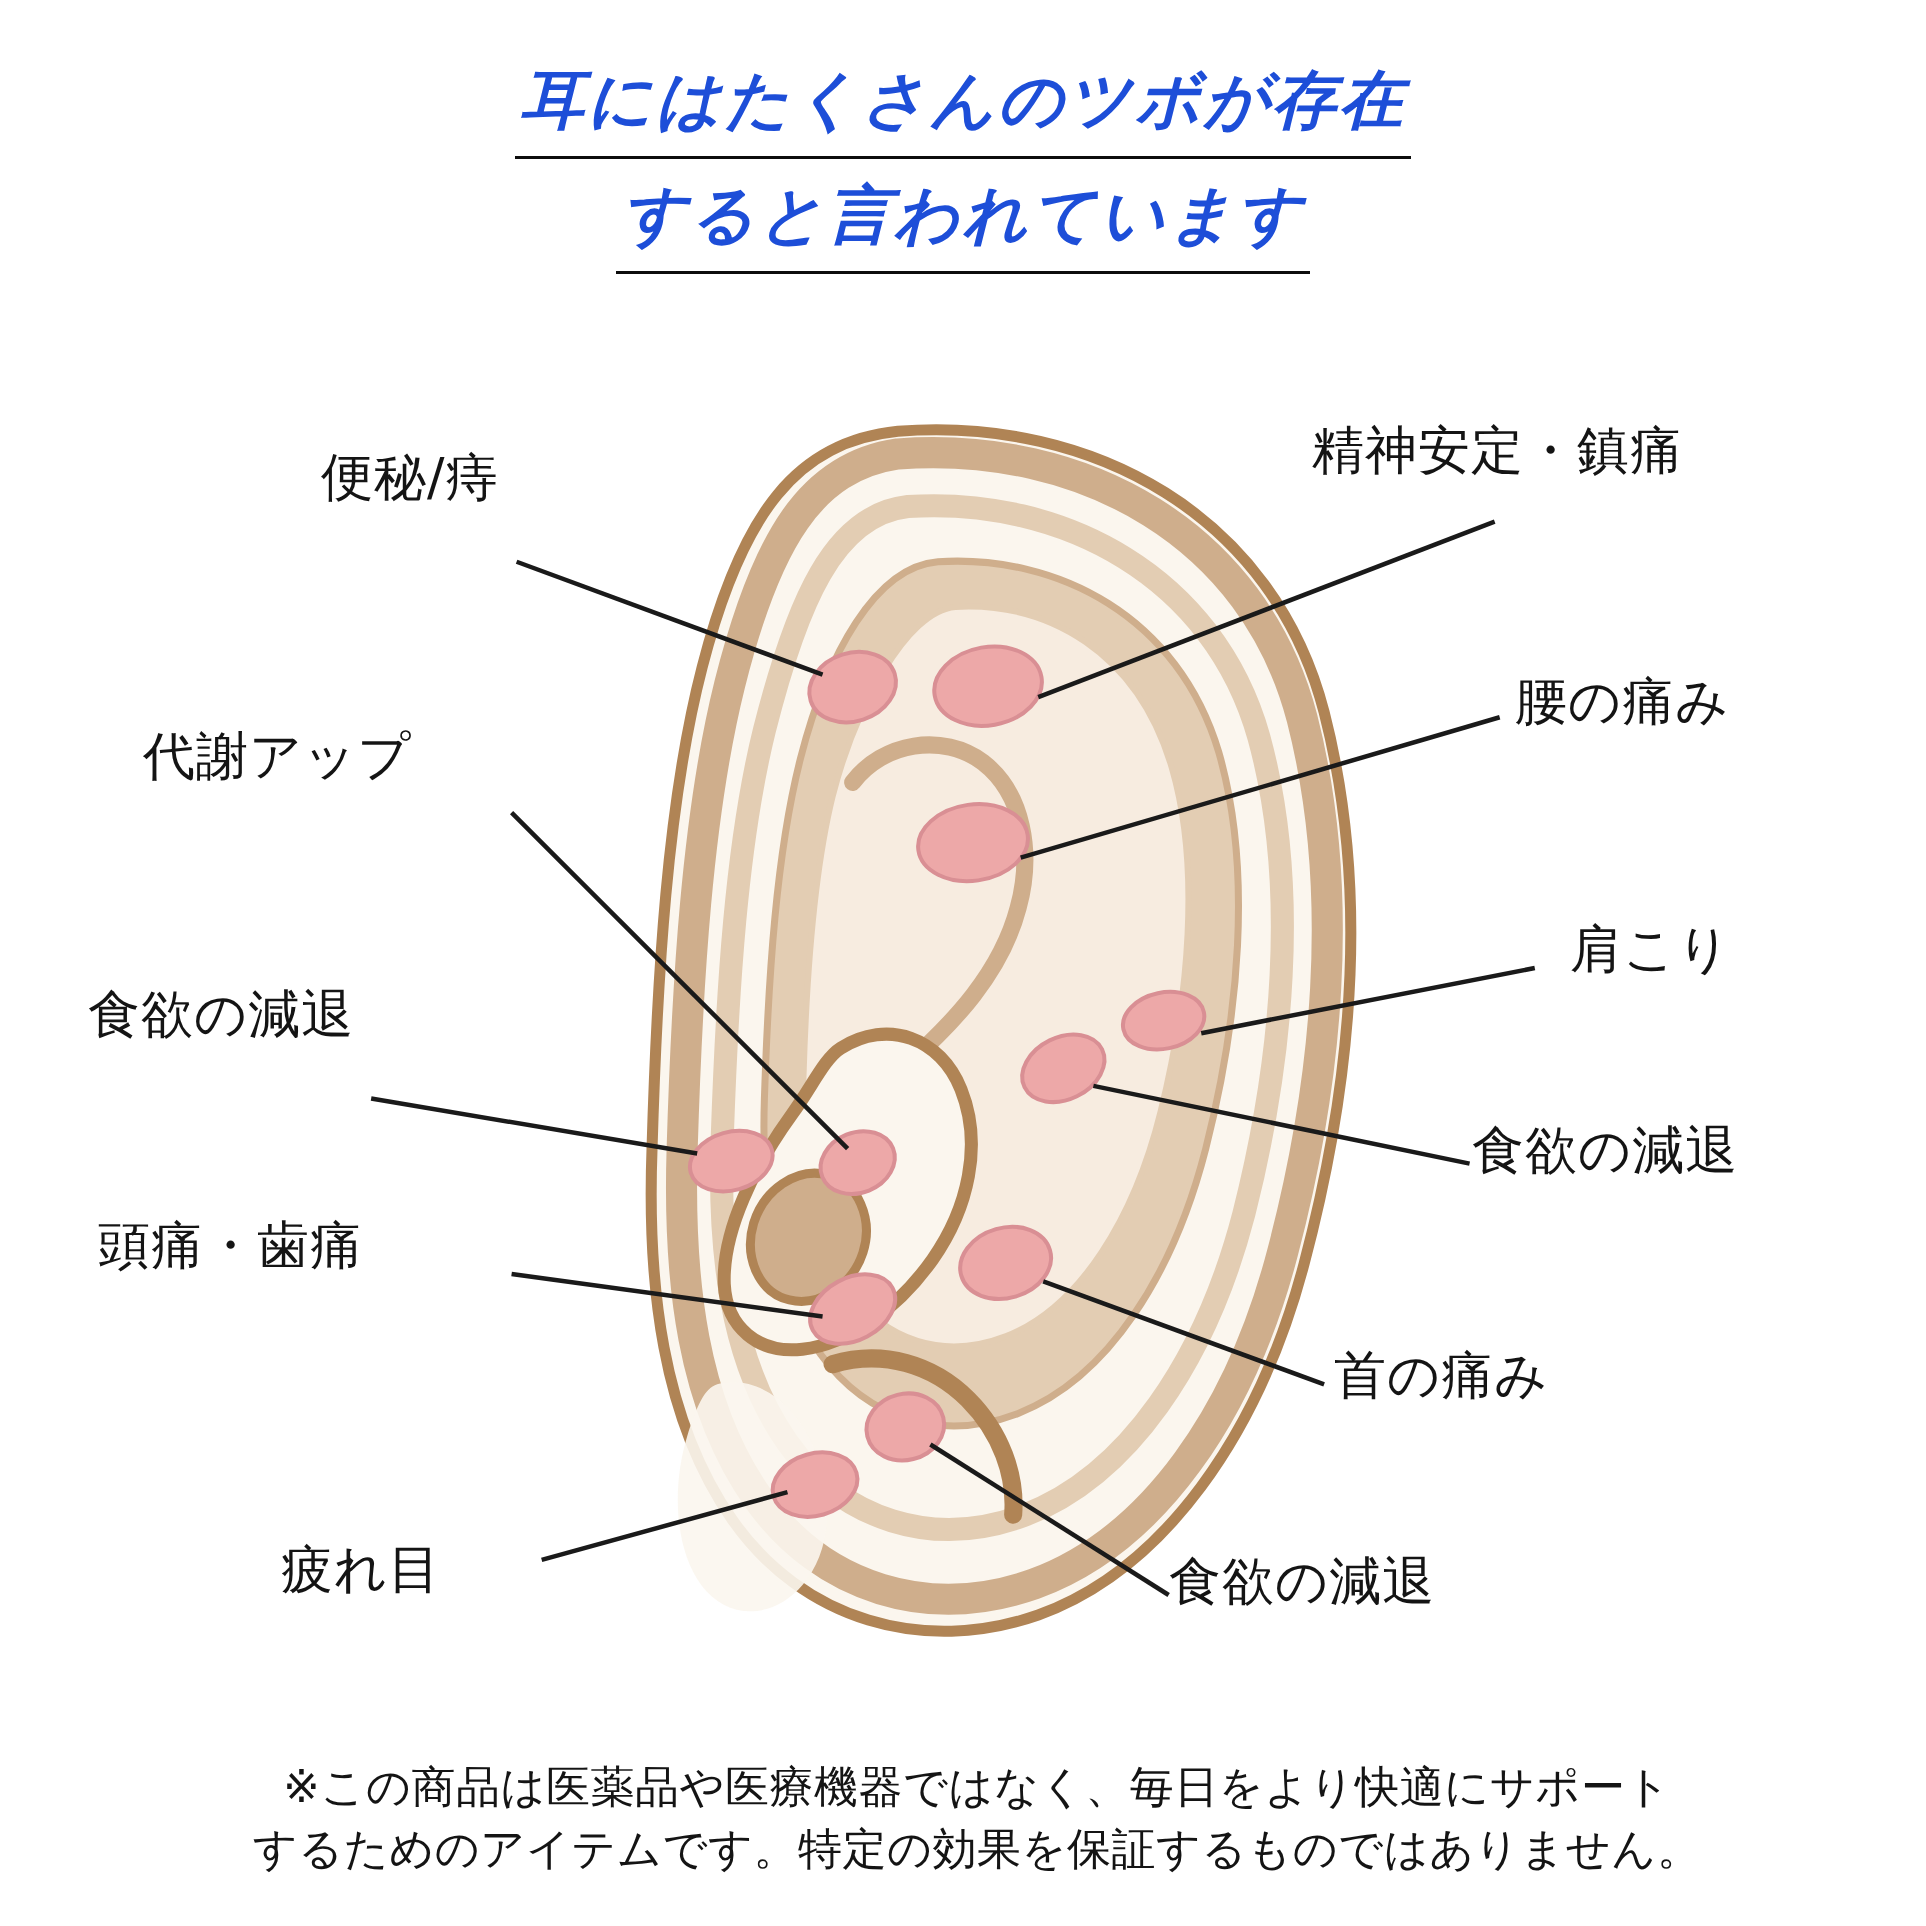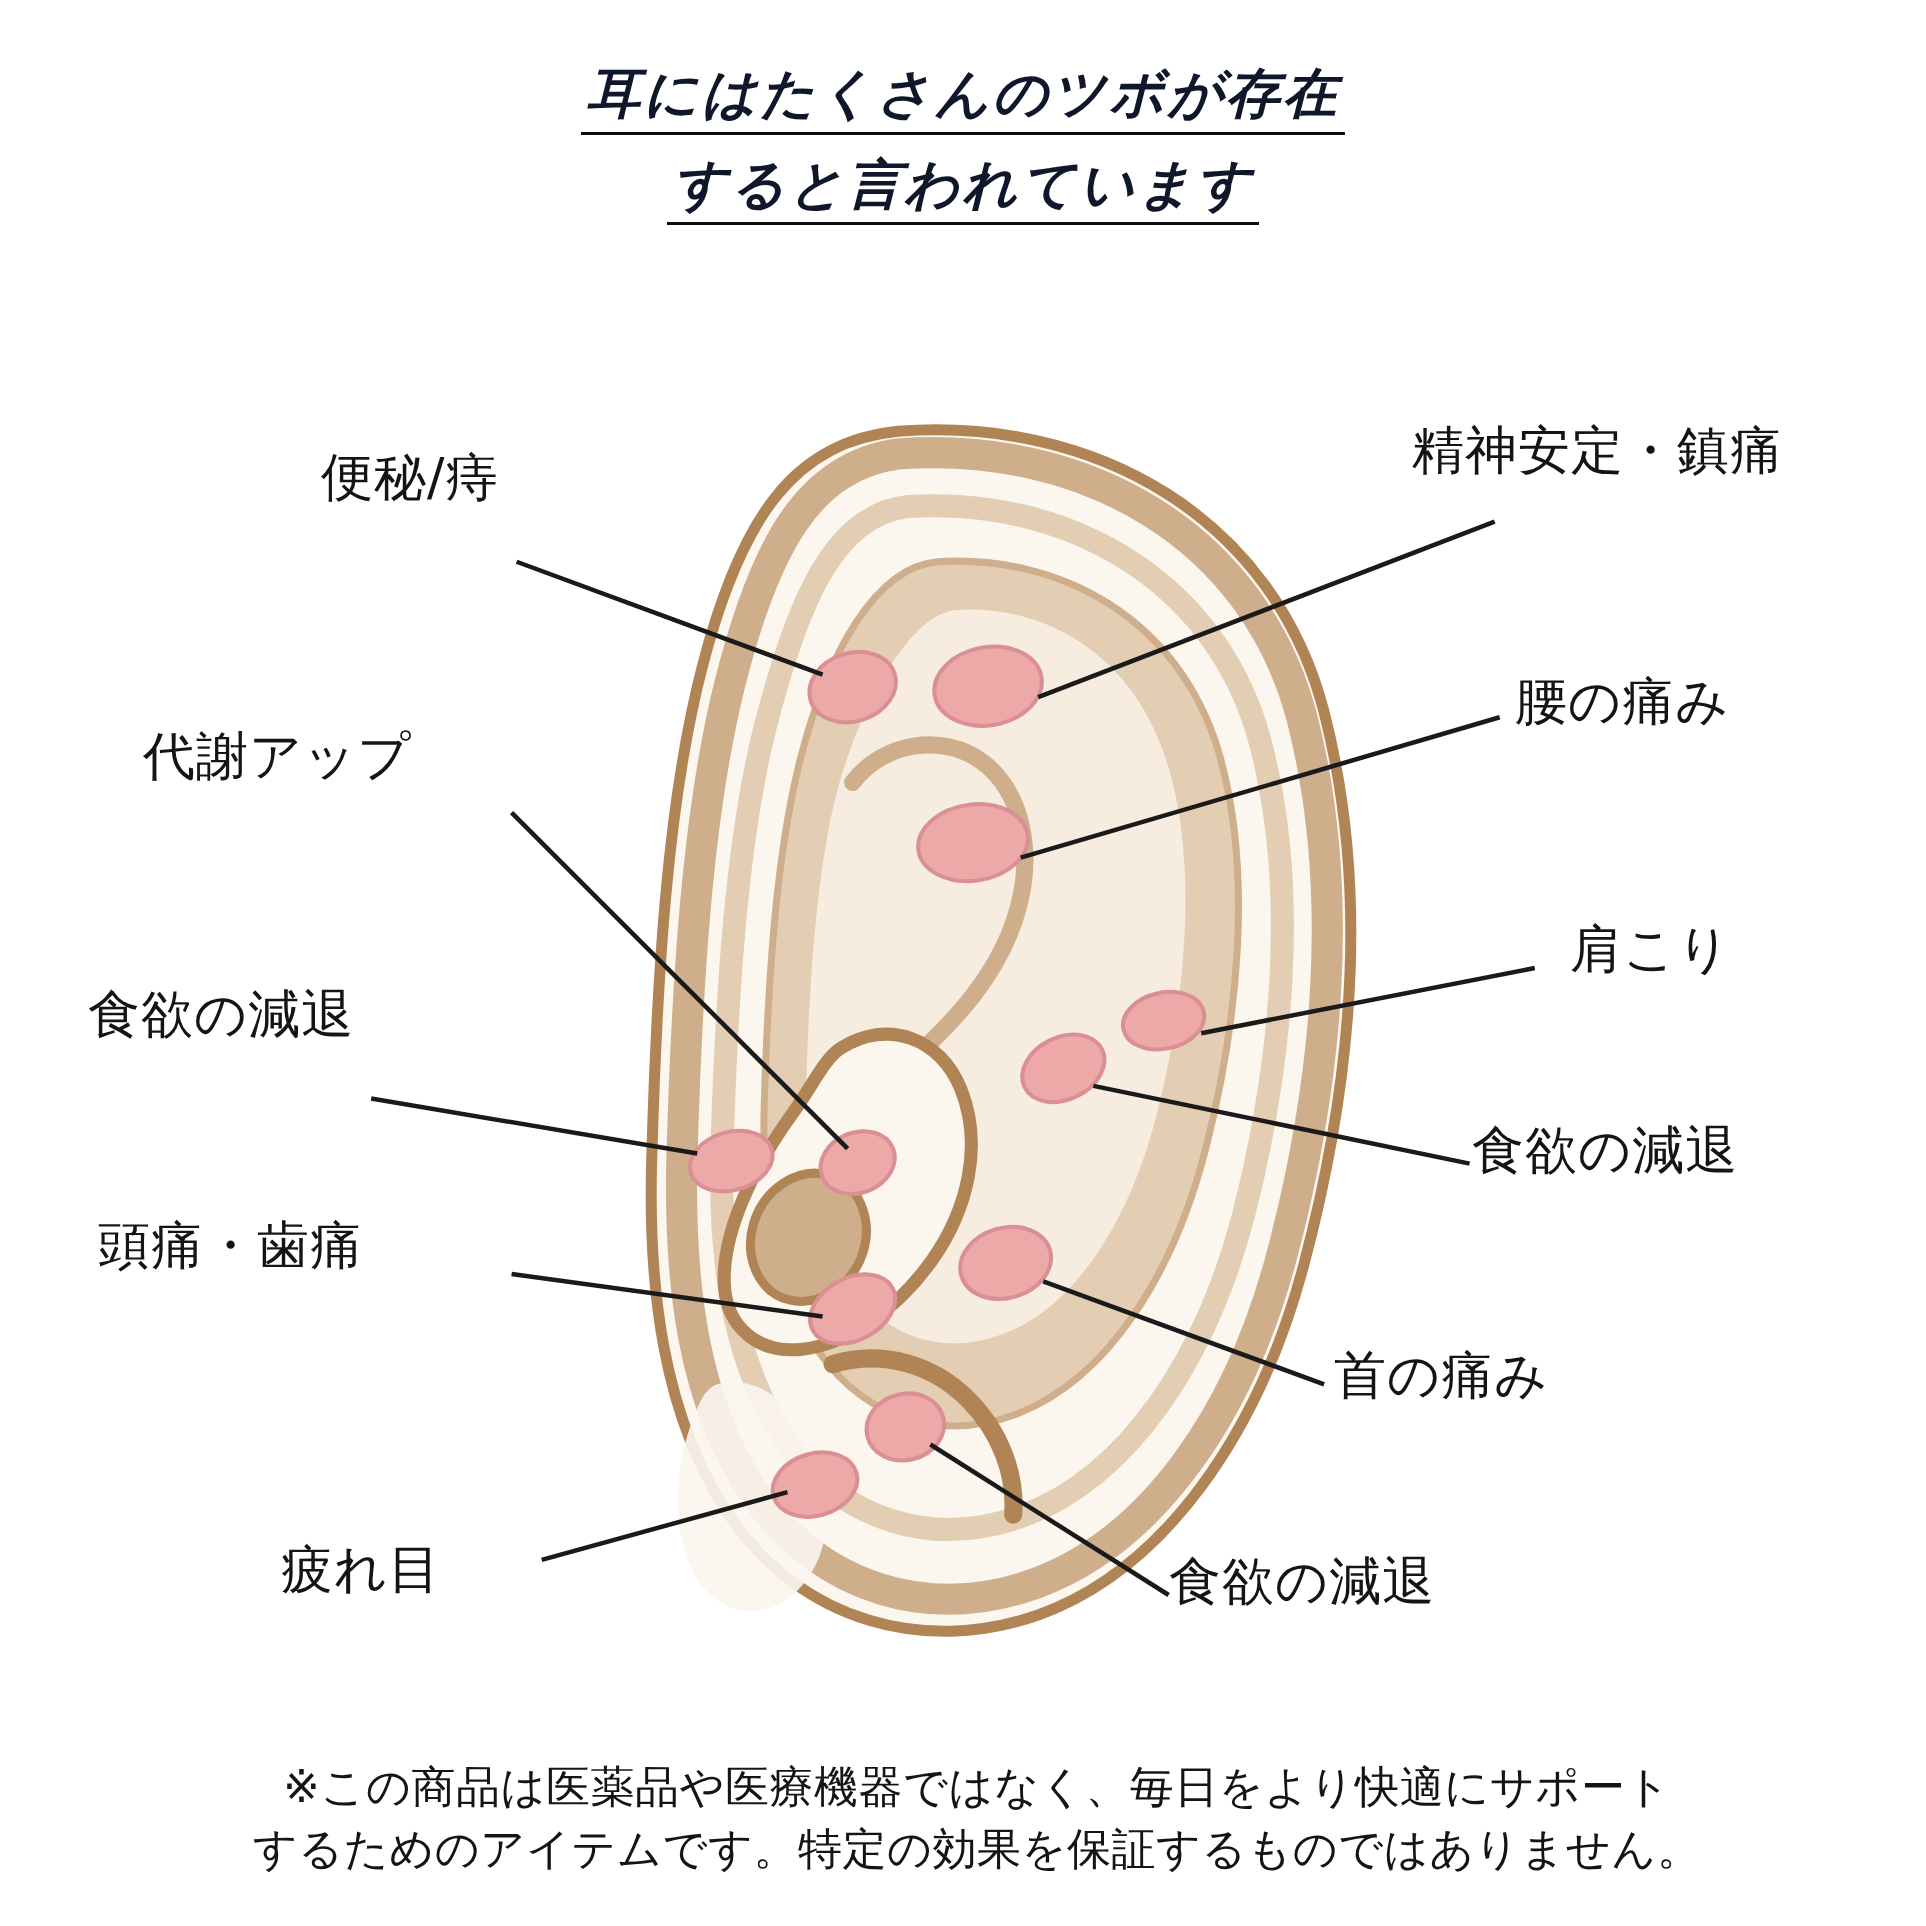--- a/index.html
+++ b/index.html
@@ -20,29 +20,29 @@
   
   .title-block {
     position: absolute;
     top: 55px;
     left: 0;
     width: 1926px;
     text-align: center;
   }
   .title-line {
     font-family: "DejaVu Serif", "Liberation Serif", serif;
-    font-size: 54px;
+    font-size: 64px;
     font-style: italic;
     font-weight: 700;
     letter-spacing: 3px;
     line-height: 1.42;
-    color: #0f172a;
+    color: #1d4ed8;
     display: inline-block;
     border-bottom: 3.5px solid #0d0d0d;
-    padding: 0 5px 0 5px;
+    padding: 0 5px 10px 5px;
     white-space: nowrap;
   }
   .title-line.second {
     margin-top: 11px;
   }
 
   
   .stage {
     position: absolute;
     top: 0;
@@ -210,21 +210,21 @@
   <div class="label" style="left:321px; top:451px;">便秘/痔</div>
 
   <div class="label" style="left:143px; top:730px;">代謝アップ</div>
 
   <div class="label" style="left:88px; top:988px;">食欲の減退</div>
 
   <div class="label" style="left:98px; top:1219px;">頭痛・歯痛</div>
 
   <div class="label" style="left:281px; top:1515px;margin-top:28px;">疲れ目</div>
 
-  <div class="label" style="left:1412px; top:424px;">精神安定・鎮痛</div>
+  <div class="label" style="left:1312px; top:424px;">精神安定・鎮痛</div>
 
   <div class="label" style="left:1515px; top:675px;">腰の痛み</div>
 
   <div class="label" style="left:1570px; top:923px;text-align:right;">肩こり</div>
 
   <div class="label" style="left:1472px; top:1124px;">食欲の減退</div>
 
   <div class="label" style="left:1334px; top:1349px;">首の痛み</div>
 
   <div class="label" style="left:1169px; top:1555px;">食欲の減退</div>

